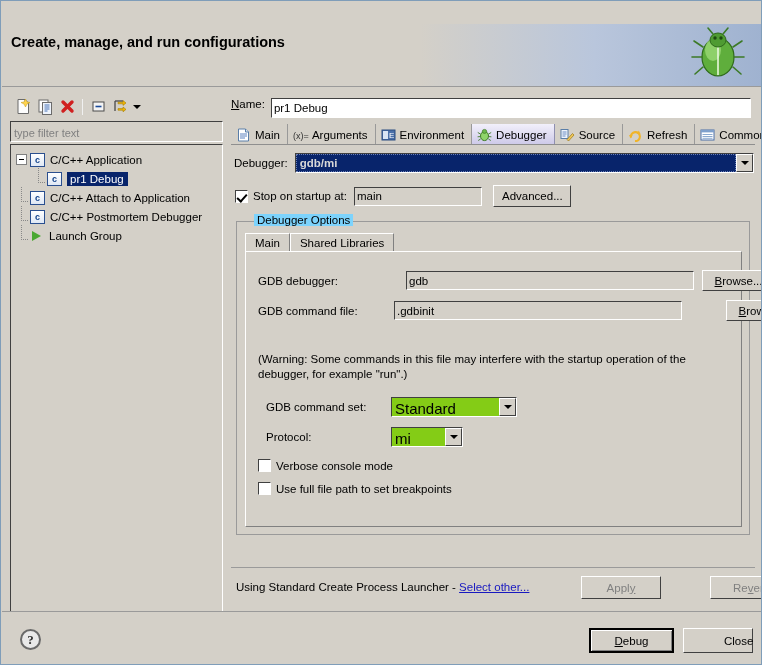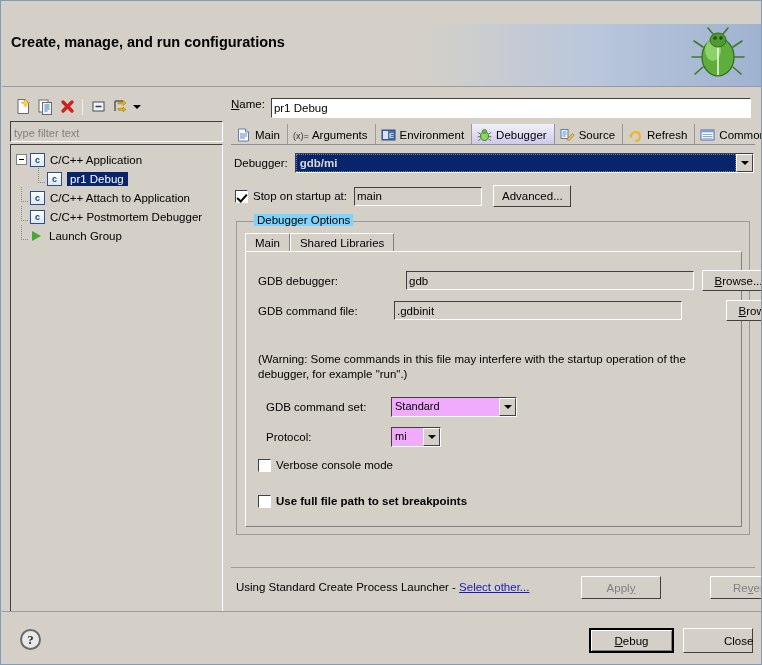--- a/index.html
+++ b/index.html
@@ -467,30 +467,30 @@
   .small-combo {
     height: 20px;
     border: 1px solid;
     border-color: #404040 #ffffff #ffffff #404040;
     display: flex;
     background: #d4d0c8;
     align-items: stretch;
   }
   .small-combo .sv {
     flex: 1 1 auto;
-    font-size: 11px;
+    font-size: 15px;
     padding: 2px 0 0 3px;
-    background: #f0abfc;
+    background: #84cc16;
     white-space: nowrap;
     overflow: hidden;
   }
   .chk-row {
     position: absolute;
     display: flex;
-    align-items: flex-start;
+    align-items: center;
     cursor: pointer;
   }
   .chk-row .lbl { font-size: 11.5px; }
 
   
   .status-bar {
     position: absolute;
     left: 230px; top: 566px;
     width: 524px; height: 41px;
     border-top: 1px solid #9a9a9a;
@@ -829,34 +829,34 @@
           <div class="small-combo" style="width:126px;">
             <div class="sv">Standard</div>
             <div class="combo-btn">
                 <span class="caret"></span>
               </div>
           </div>
         </div>
 
         <div class="fld-row" style="left:20px; top:175px;">
           <span class="fld-label" style="width:125px;">Protocol:</span>
-          <div class="small-combo" style="width:50px;">
+          <div class="small-combo" style="width:72px;">
             <div class="sv">mi</div>
             <div class="combo-btn">
                 <span class="caret"></span>
               </div>
           </div>
         </div>
 
         <div class="chk-row" style="left:12px; top:207px;">
           <span class="chk"></span>
           <span class="lbl">Verbose console mode</span>
         </div>
 
-        <div class="chk-row" style="left:12px; top:243px;font-weight:bold;">
+        <div class="chk-row" style="left:12px; top:230px;">
           <span class="chk"></span>
           <span class="lbl">Use full file path to set breakpoints</span>
         </div>
 
       </div>
     </div>
   </div>
 
   <div class="status-bar">
     <div class="launcher-text">

